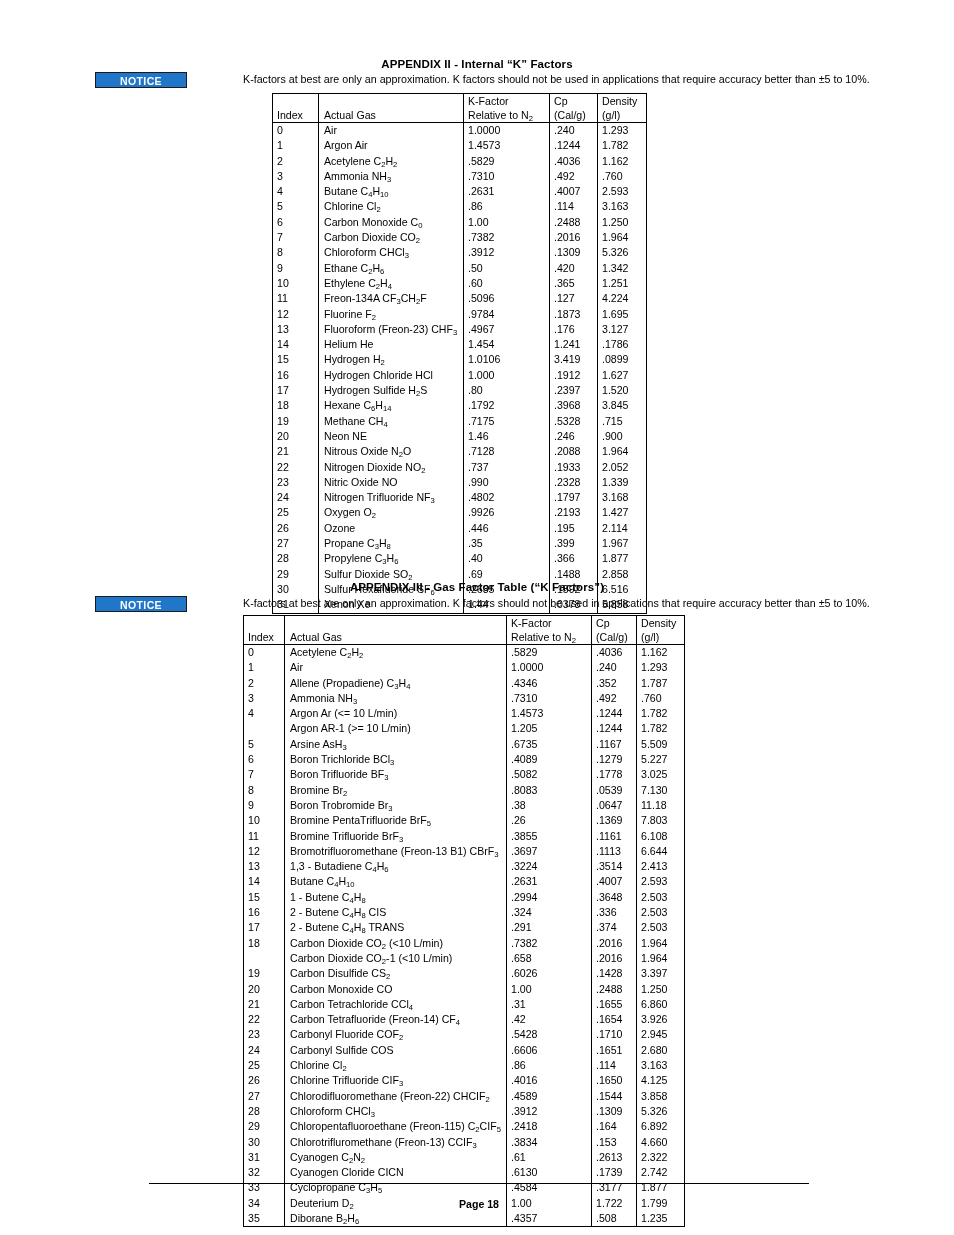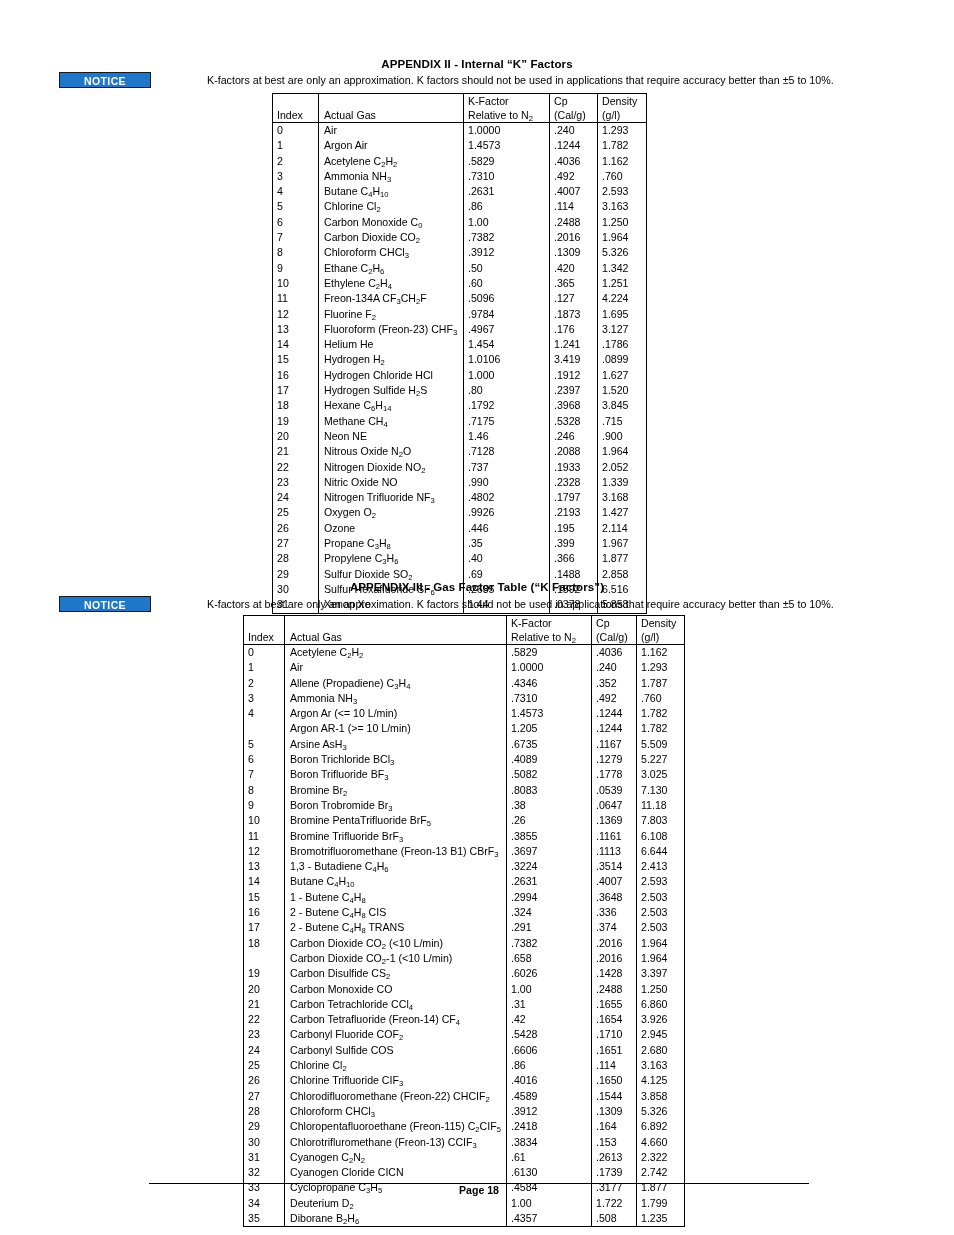--- a/index.html
+++ b/index.html
@@ -27,21 +27,22 @@
   .section-title {
     text-align: center;
     font-size: 11.5px;
     font-weight: bold;
     letter-spacing: 0.1px;
   }
 
   
   .notice-row {
     display: flex;
-    align-items: center;
+    align-items: flex-start;
+    margin-left: 36px;
   }
   .notice-badge {
     width: 92px;
     height: 16px;
     line-height: 16px;
     background: #2077c9;
     border: 1px solid #1a1a1a;
     color: #ffffff;
     font-size: 10.5px;
     font-weight: bold;
@@ -123,21 +124,21 @@
   
   #footer {
     position: absolute;
     left: 149px;
     top: 1183px;
     width: 660px;
     border-top: 1.4px solid #000;
     text-align: center;
     font-size: 10.6px;
     font-weight: bold;
-    padding-top: 0;
+    padding-top: 14px;
   }
 </style>
 </head>
 <body>
 
 <div class="page">
 
   <div id="title1" class="section-title">APPENDIX II - Internal “K” Factors</div>
 
   <div id="notice1" class="notice-row">

